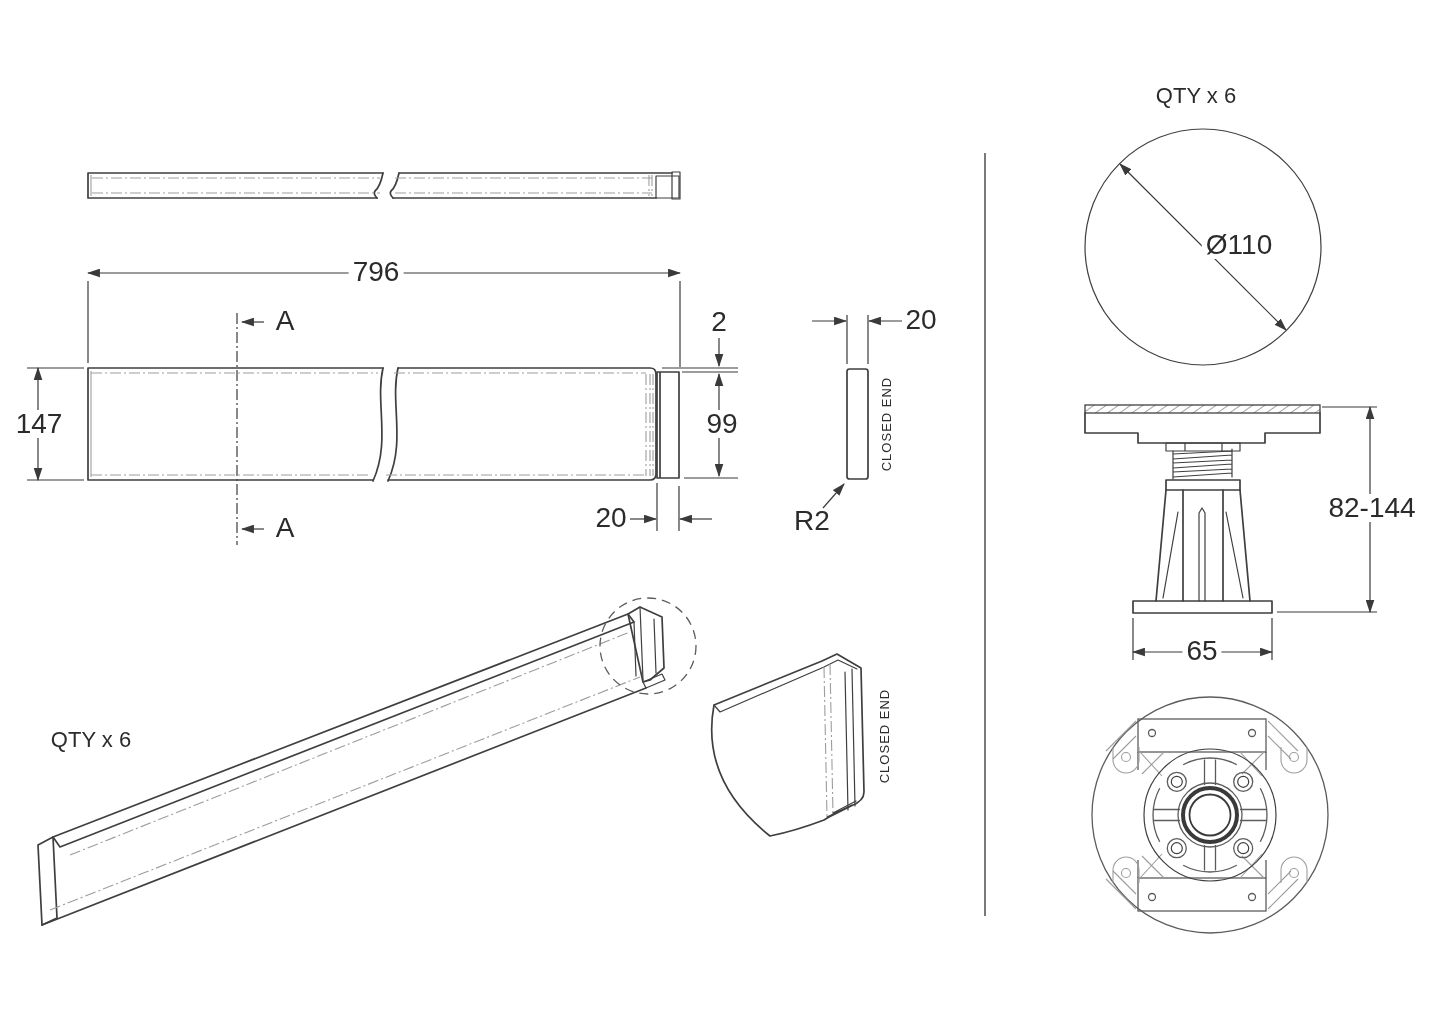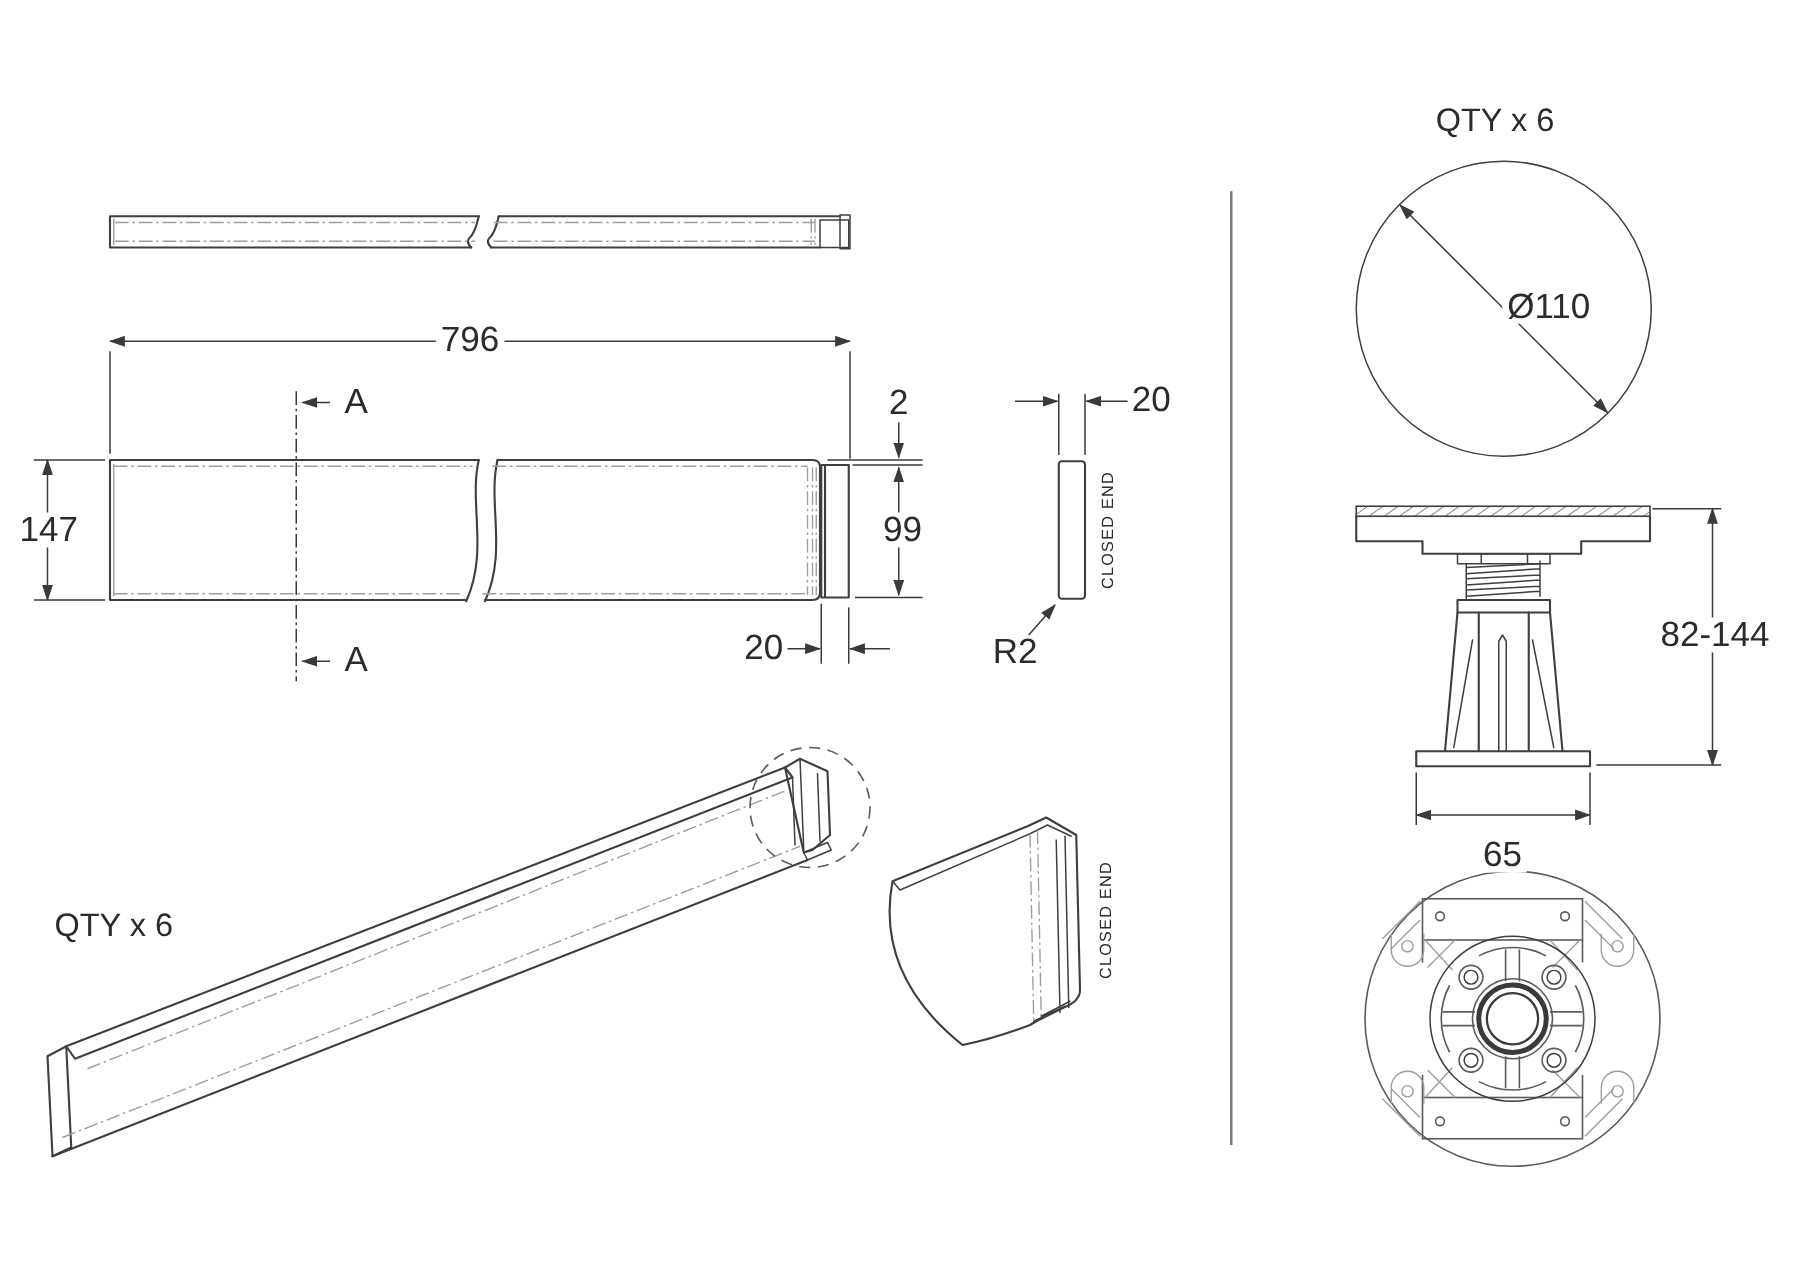--- a/index.html
+++ b/index.html
@@ -10,21 +10,21 @@
   .ln{stroke:#3f3f3f;stroke-width:1.7;fill:none;stroke-linecap:round;stroke-linejoin:round}
   .tn{stroke-width:1.2}
   .md{stroke:#5c5c5c;stroke-width:1.3;fill:none}
   .lt{stroke:#9d9d9d;stroke-width:1.1;fill:none}
   .dim{stroke:#3a3a3a;stroke-width:1.2;fill:none}
   .dd{stroke-dasharray:11 3 2 3}
   .dsh{stroke-dasharray:9 6}
   .lbl{position:absolute;transform:translate(-50%,-50%);color:#2b2b2b;background:#fff;
        padding:0 4px;white-space:nowrap;line-height:1;z-index:2}
   .dim-lbl{font-size:28px}
-  .qty-lbl{font-size:26px}
+  .qty-lbl{font-size:22px}
   .small-lbl{font-size:13px;letter-spacing:1px}
   .rot{transform:translate(-50%,-50%) rotate(-90deg)}
   .nobg{background:transparent}
 </style>
 </head>
 <body>
 
 <div class="canvas">
 
   <svg class="art" width="1445" height="1022" viewBox="0 0 1445 1022">
@@ -184,15 +184,15 @@
   <div class="lbl dim-lbl nobg" style="left:719px;top:322px">2</div>
   <div class="lbl dim-lbl" style="left:722px;top:424px">99</div>
   <div class="lbl dim-lbl nobg" style="left:611px;top:518px">20</div>
   <div class="lbl dim-lbl nobg" style="left:921px;top:320px">20</div>
   <div class="lbl small-lbl rot nobg" style="left:886px;top:424px">CLOSED END</div>
   <div class="lbl dim-lbl nobg" style="left:812px;top:521px">R2</div>
   <div class="lbl qty-lbl nobg" style="left:91px;top:740px">QTY x 6</div>
   <div class="lbl qty-lbl nobg" style="left:1196px;top:96px">QTY x 6</div>
   <div class="lbl dim-lbl" style="left:1239px;top:245px">Ø110</div>
   <div class="lbl dim-lbl" style="left:1372px;top:508px">82-144</div>
-  <div class="lbl dim-lbl" style="left:1202px;top:684px">65</div>
+  <div class="lbl dim-lbl" style="left:1202px;top:651px">65</div>
   <div class="lbl small-lbl rot nobg" style="left:884px;top:736px">CLOSED END</div>
 </div>
 
 </body></html>

